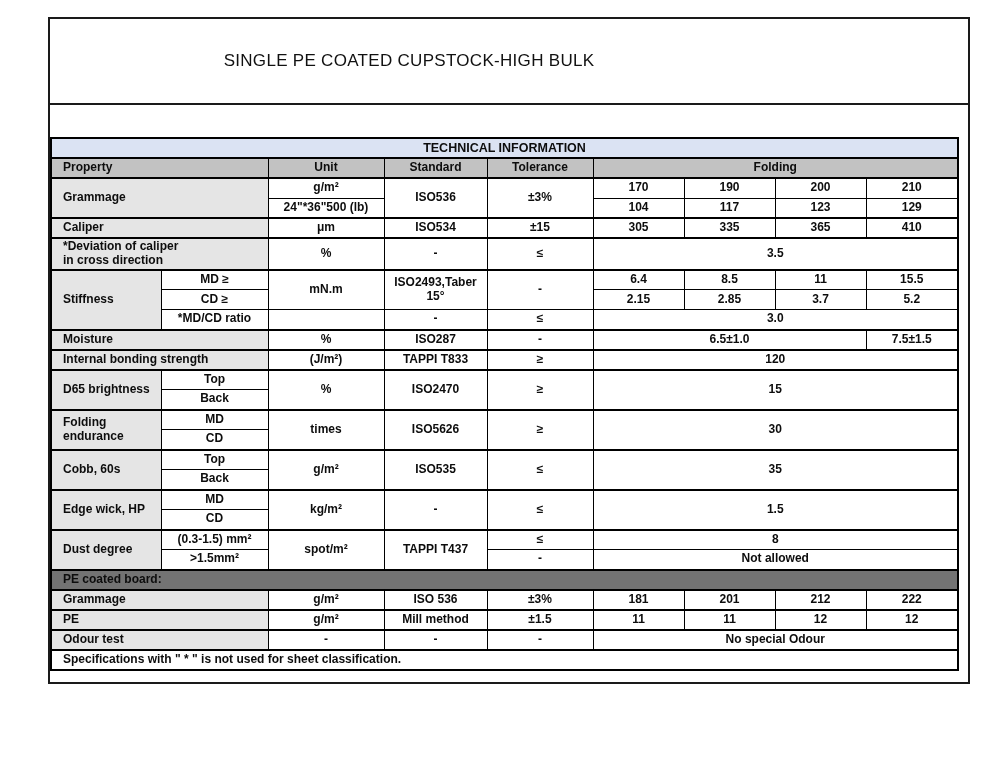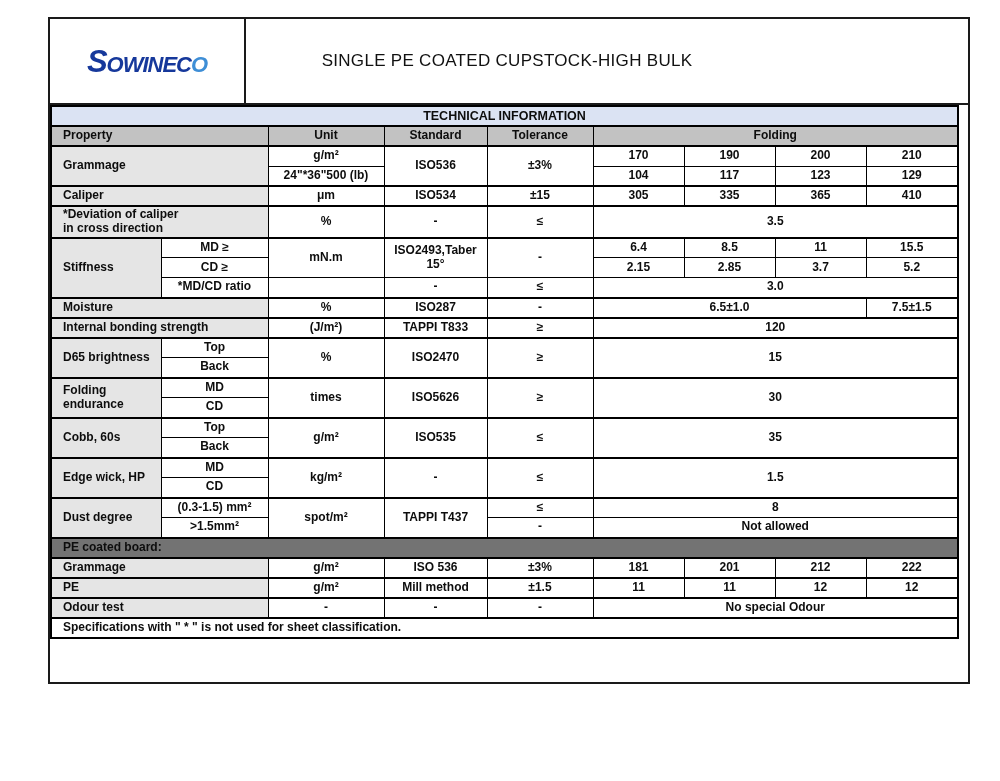--- a/index.html
+++ b/index.html
@@ -10,43 +10,40 @@
   .doc-header { height:86px; border-bottom:2px solid #1a1a1a; display:flex; align-items:stretch; }
   .logo-cell { width:196px; border-right:2px solid #1a1a1a; display:flex;
     align-items:center; justify-content:center; }
   .logo-text { font-style:italic; font-weight:bold; font-variant:small-caps;
     font-size:31px; color:#16389b; letter-spacing:-1px; line-height:1; }
   .logo-text .accent { color:#3e8ed6; }
   .title-cell { flex:1; display:flex; align-items:center; justify-content:center;
     padding-right:200px; }
   .doc-title { font-size:17px; font-weight:normal; color:#111; letter-spacing:0.3px; }
   table.spec { border-collapse:collapse; table-layout:fixed; width:907px;
-    border:2px solid #000; }
+    border:2px solid #000;margin-top:32px; }
   td { border:1px solid #000; font-size:12px; font-weight:bold; color:#0d0d0d;
     height:20px; padding:1px 3px; text-align:center; vertical-align:middle;
     white-space:pre-line; line-height:1.15; overflow:hidden; }
   tr.gt td { border-top-width:2px; }
   td.info { background:#dbe3f3; font-size:12.5px; }
   td.colh { background:#c2c2c2; }
   td.left, td.prop, td.section, td.footer { text-align:left; padding-left:11px; }
   td.prop { background:#e5e5e5; }
   td.section { background:#737373; }
   td.footer { background:#ffffff; }
   .c1{width:110px}.c2{width:107px}.c3{width:116px}.c4{width:103px}.c5{width:106px}
   .c6{width:91px}.c7{width:91px}.c8{width:91px}.c9{width:92px}
   tr.tall td { height:24px; }
 </style>
 </head>
 <body>
 
 <div class="doc-box">
   <div class="doc-header">
-    <div class="logo-cell">
-      <div class="logo-text"><span>Sowinec</span><span class="accent">o</span></div>
-    </div>
     <div class="title-cell">
       <div class="doc-title">SINGLE PE COATED CUPSTOCK-HIGH BULK</div>
     </div>
   </div>
   <table class="spec">
     <colgroup>
       <col class="c1">
         <col class="c2">
         <col class="c3">
         <col class="c4">

